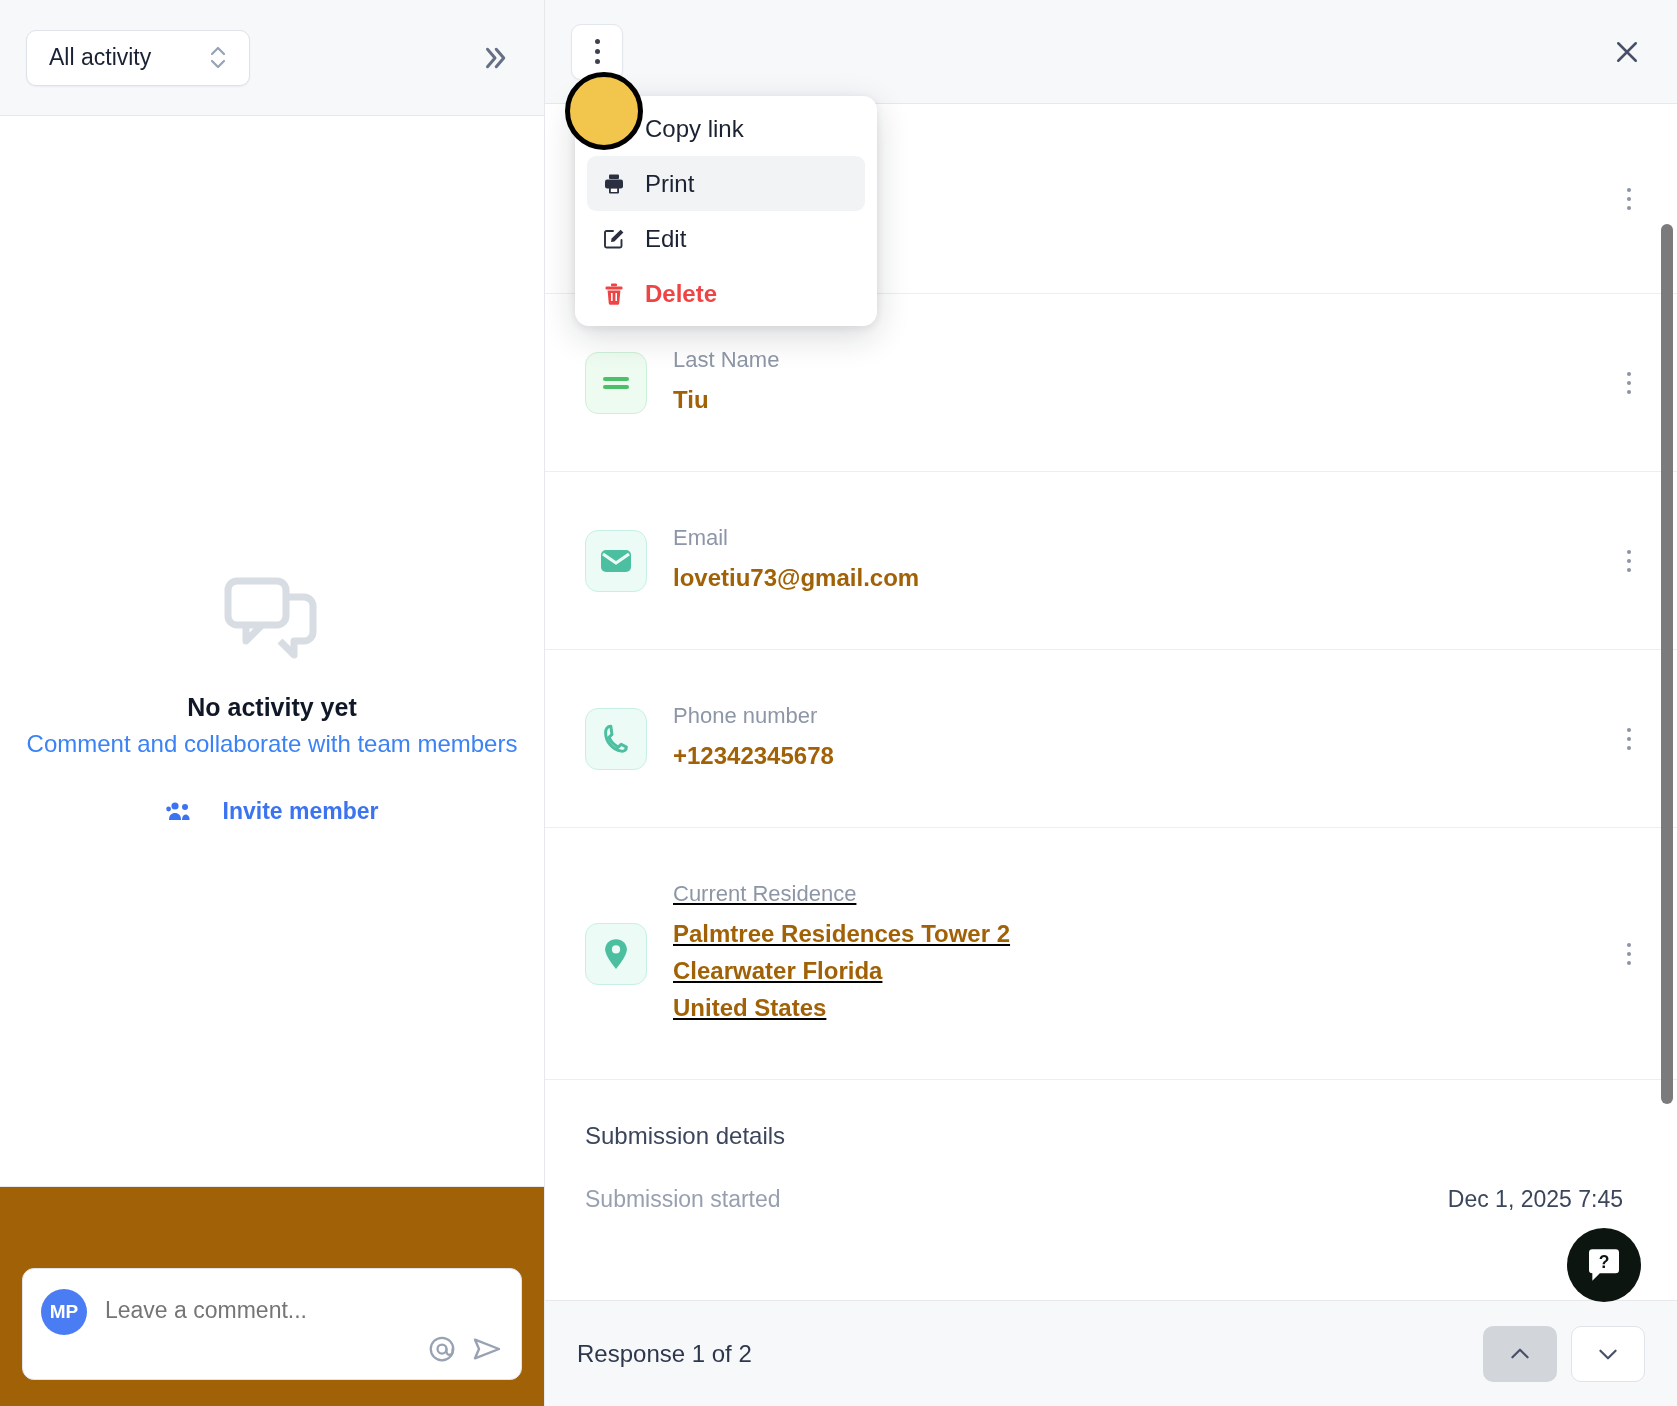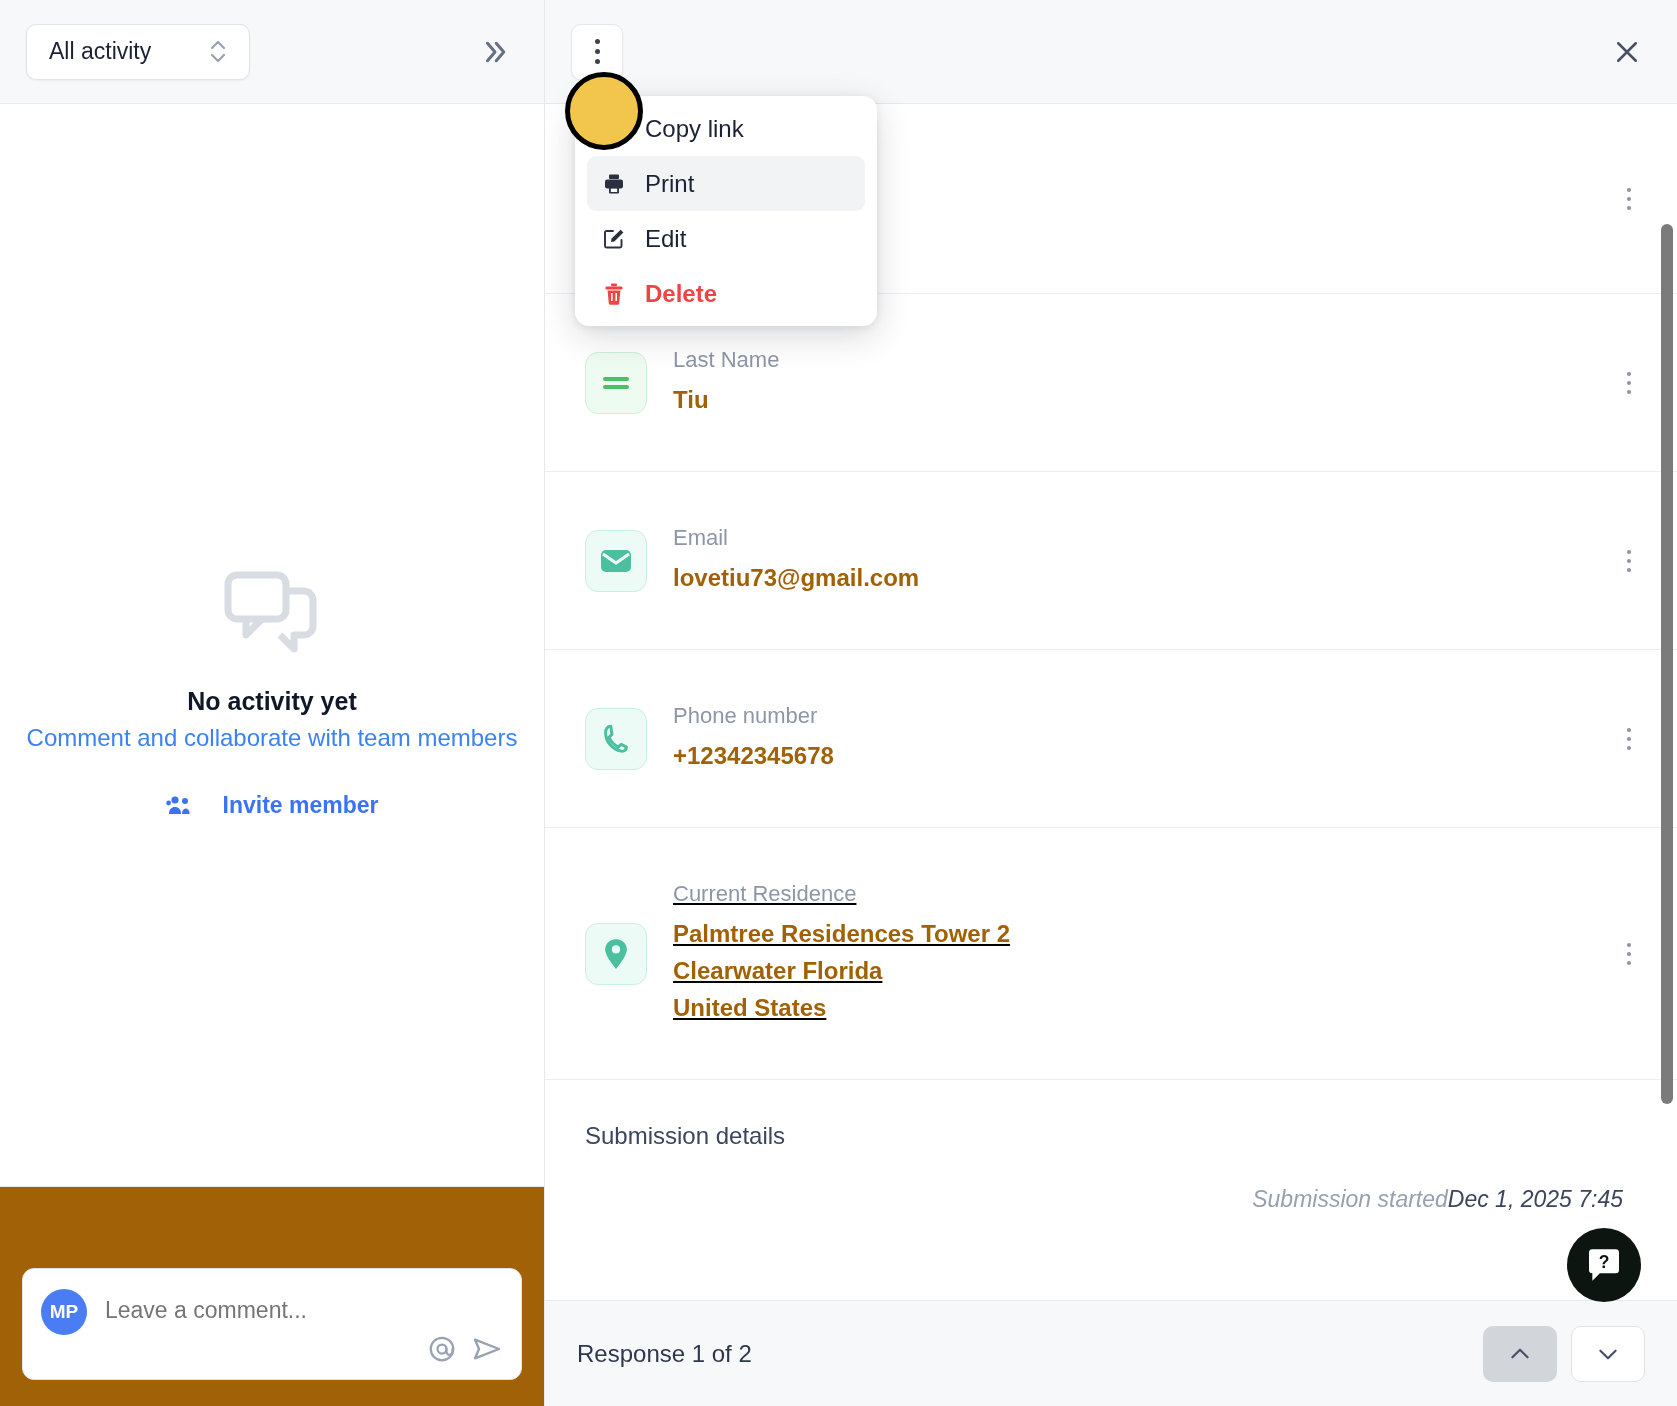--- a/index.html
+++ b/index.html
@@ -24,21 +24,21 @@
     width: 545px;
     height: 100%;
     background: #ffffff;
     border-right: 1px solid #e6e8ec;
     display: flex;
     flex-direction: column;
     position: relative;
   }
 
   .left-header {
-    height: 104px;
+    height: 116px;
     background: #f7f8fa;
     border-bottom: 1px solid #e6e8ec;
     display: flex;
     align-items: center;
     padding: 0 26px;
     flex-shrink: 0;
   }
 
   .activity-select {
     width: 224px;
@@ -267,24 +267,23 @@
   .submission {
     padding: 42px 40px 0 40px;
   }
   .sub-title {
     font-size: 24px;
     color: #3b455c;
     margin-bottom: 36px;
   }
   .sub-row {
     display: flex;
-    justify-content: flex-end;
+    justify-content: space-between;
     align-items: center;
     font-size: 23px;
-    font-style: italic;
   }
   .sub-key { color: #98a0b0; }
   .sub-val { color: #3b455c; padding-right: 14px; }
 
   
   .right-footer {
     height: 106px;
     background: #f7f8fa;
     border-top: 1px solid #e6e8ec;
     display: flex;

